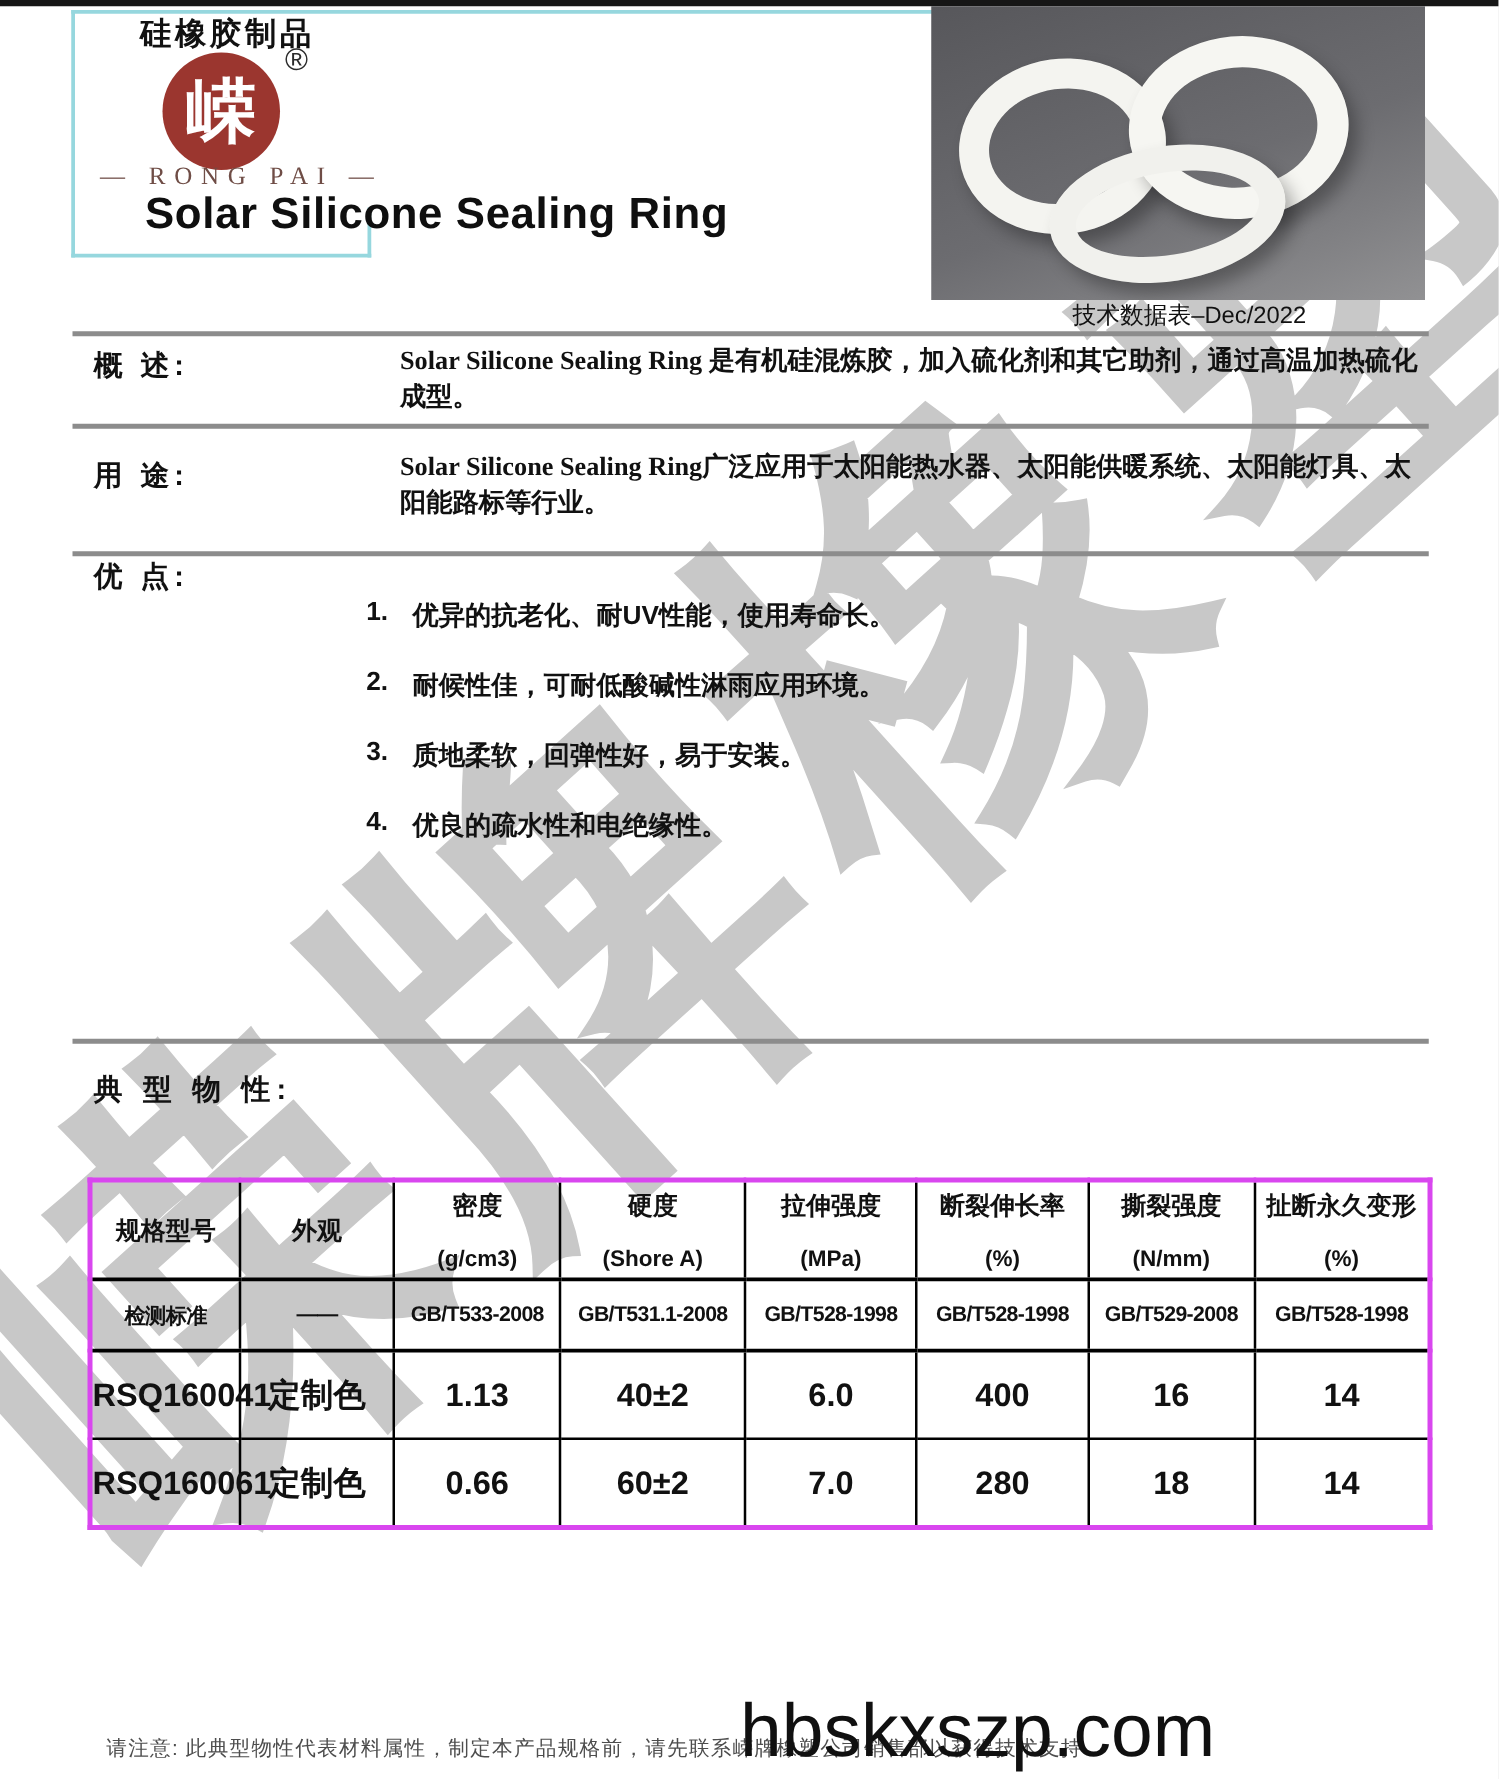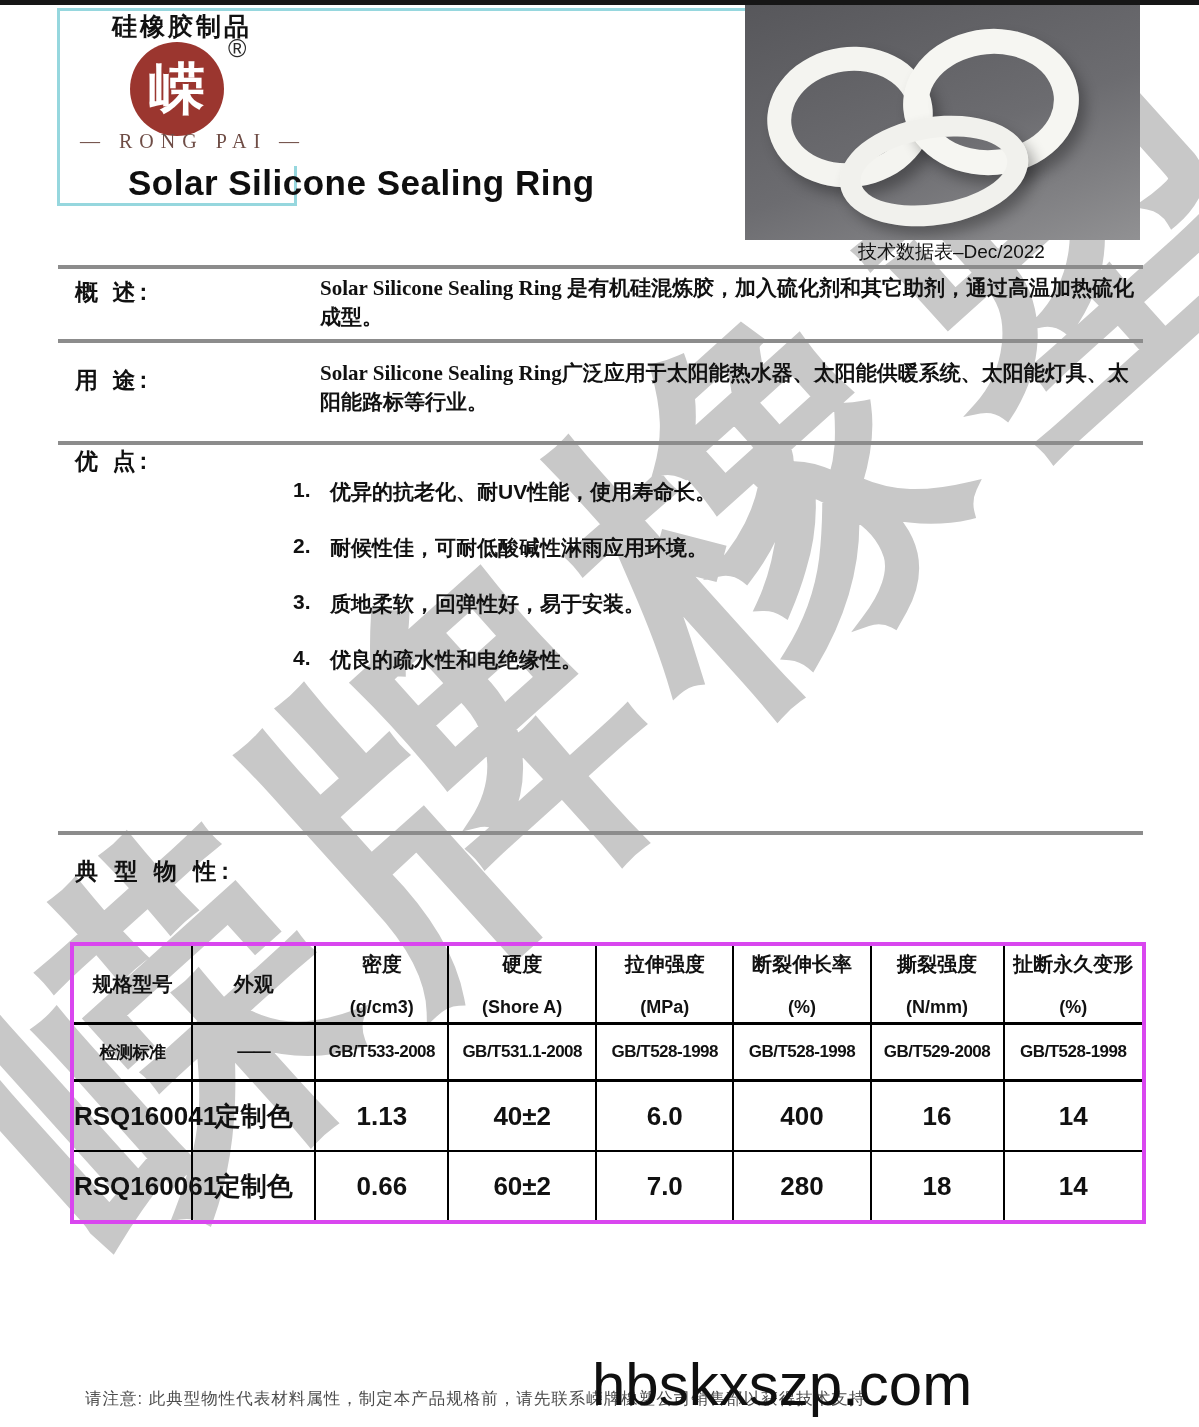--- a/index.html
+++ b/index.html
@@ -32,21 +32,21 @@
   .frame-bottom{left:57px;top:203px;width:240px;height:3px;}
   .frame-right{left:294px;top:166px;width:3px;height:40px;}
   
   .company-label{position:absolute;left:112px;top:10px;font-size:25px;font-weight:600;letter-spacing:3px;z-index:2;}
   .logo{position:absolute;left:130px;top:42px;width:94px;height:94px;border-radius:50%;
         background:#9b362f;display:flex;align-items:center;justify-content:center;z-index:2;}
   .logo-char{color:#ffffff;font-size:56px;font-weight:bold;line-height:1;}
   .reg-mark{position:absolute;left:228px;top:34px;font-size:25px;color:#2b2b2b;z-index:2;}
   .brand-name{position:absolute;left:80px;top:130px;font-size:20px;letter-spacing:7px;
         color:#6f4d46;font-family:"Liberation Serif","DejaVu Serif",serif;z-index:2;white-space:nowrap;}
-  .title-en{position:absolute;left:112px;top:147px;margin:16px;font-size:35px;font-weight:800;
+  .title-en{position:absolute;left:112px;top:147px;margin:4px;font-size:35px;font-weight:800;
         letter-spacing:.5px;color:#0f0f0f;z-index:2;white-space:nowrap;}
   .title-zh{position:absolute;left:442px;top:203px;margin:0;font-size:31px;font-weight:bold;
         letter-spacing:2px;color:#0f0f0f;z-index:2;white-space:nowrap;}
   
   .photo{position:absolute;left:745px;top:5px;width:395px;height:235px;overflow:hidden;
         background:linear-gradient(160deg,#57575b 0%,#6c6c70 55%,#919193 100%);z-index:2;}
   .ring{position:absolute;border-radius:50%;background:transparent;box-shadow:6px 10px 14px rgba(0,0,0,.3);}
   .ring1{left:22px;top:42px;width:118px;height:92px;border:24px solid #f4f4f0;transform:rotate(-8deg);}
   .ring2{left:158px;top:24px;width:126px;height:96px;border:25px solid #f6f6f2;transform:rotate(-5deg);}
   .ring3{left:94px;top:112px;width:148px;height:66px;border:21px solid #f1f1ed;transform:rotate(-9deg);}

